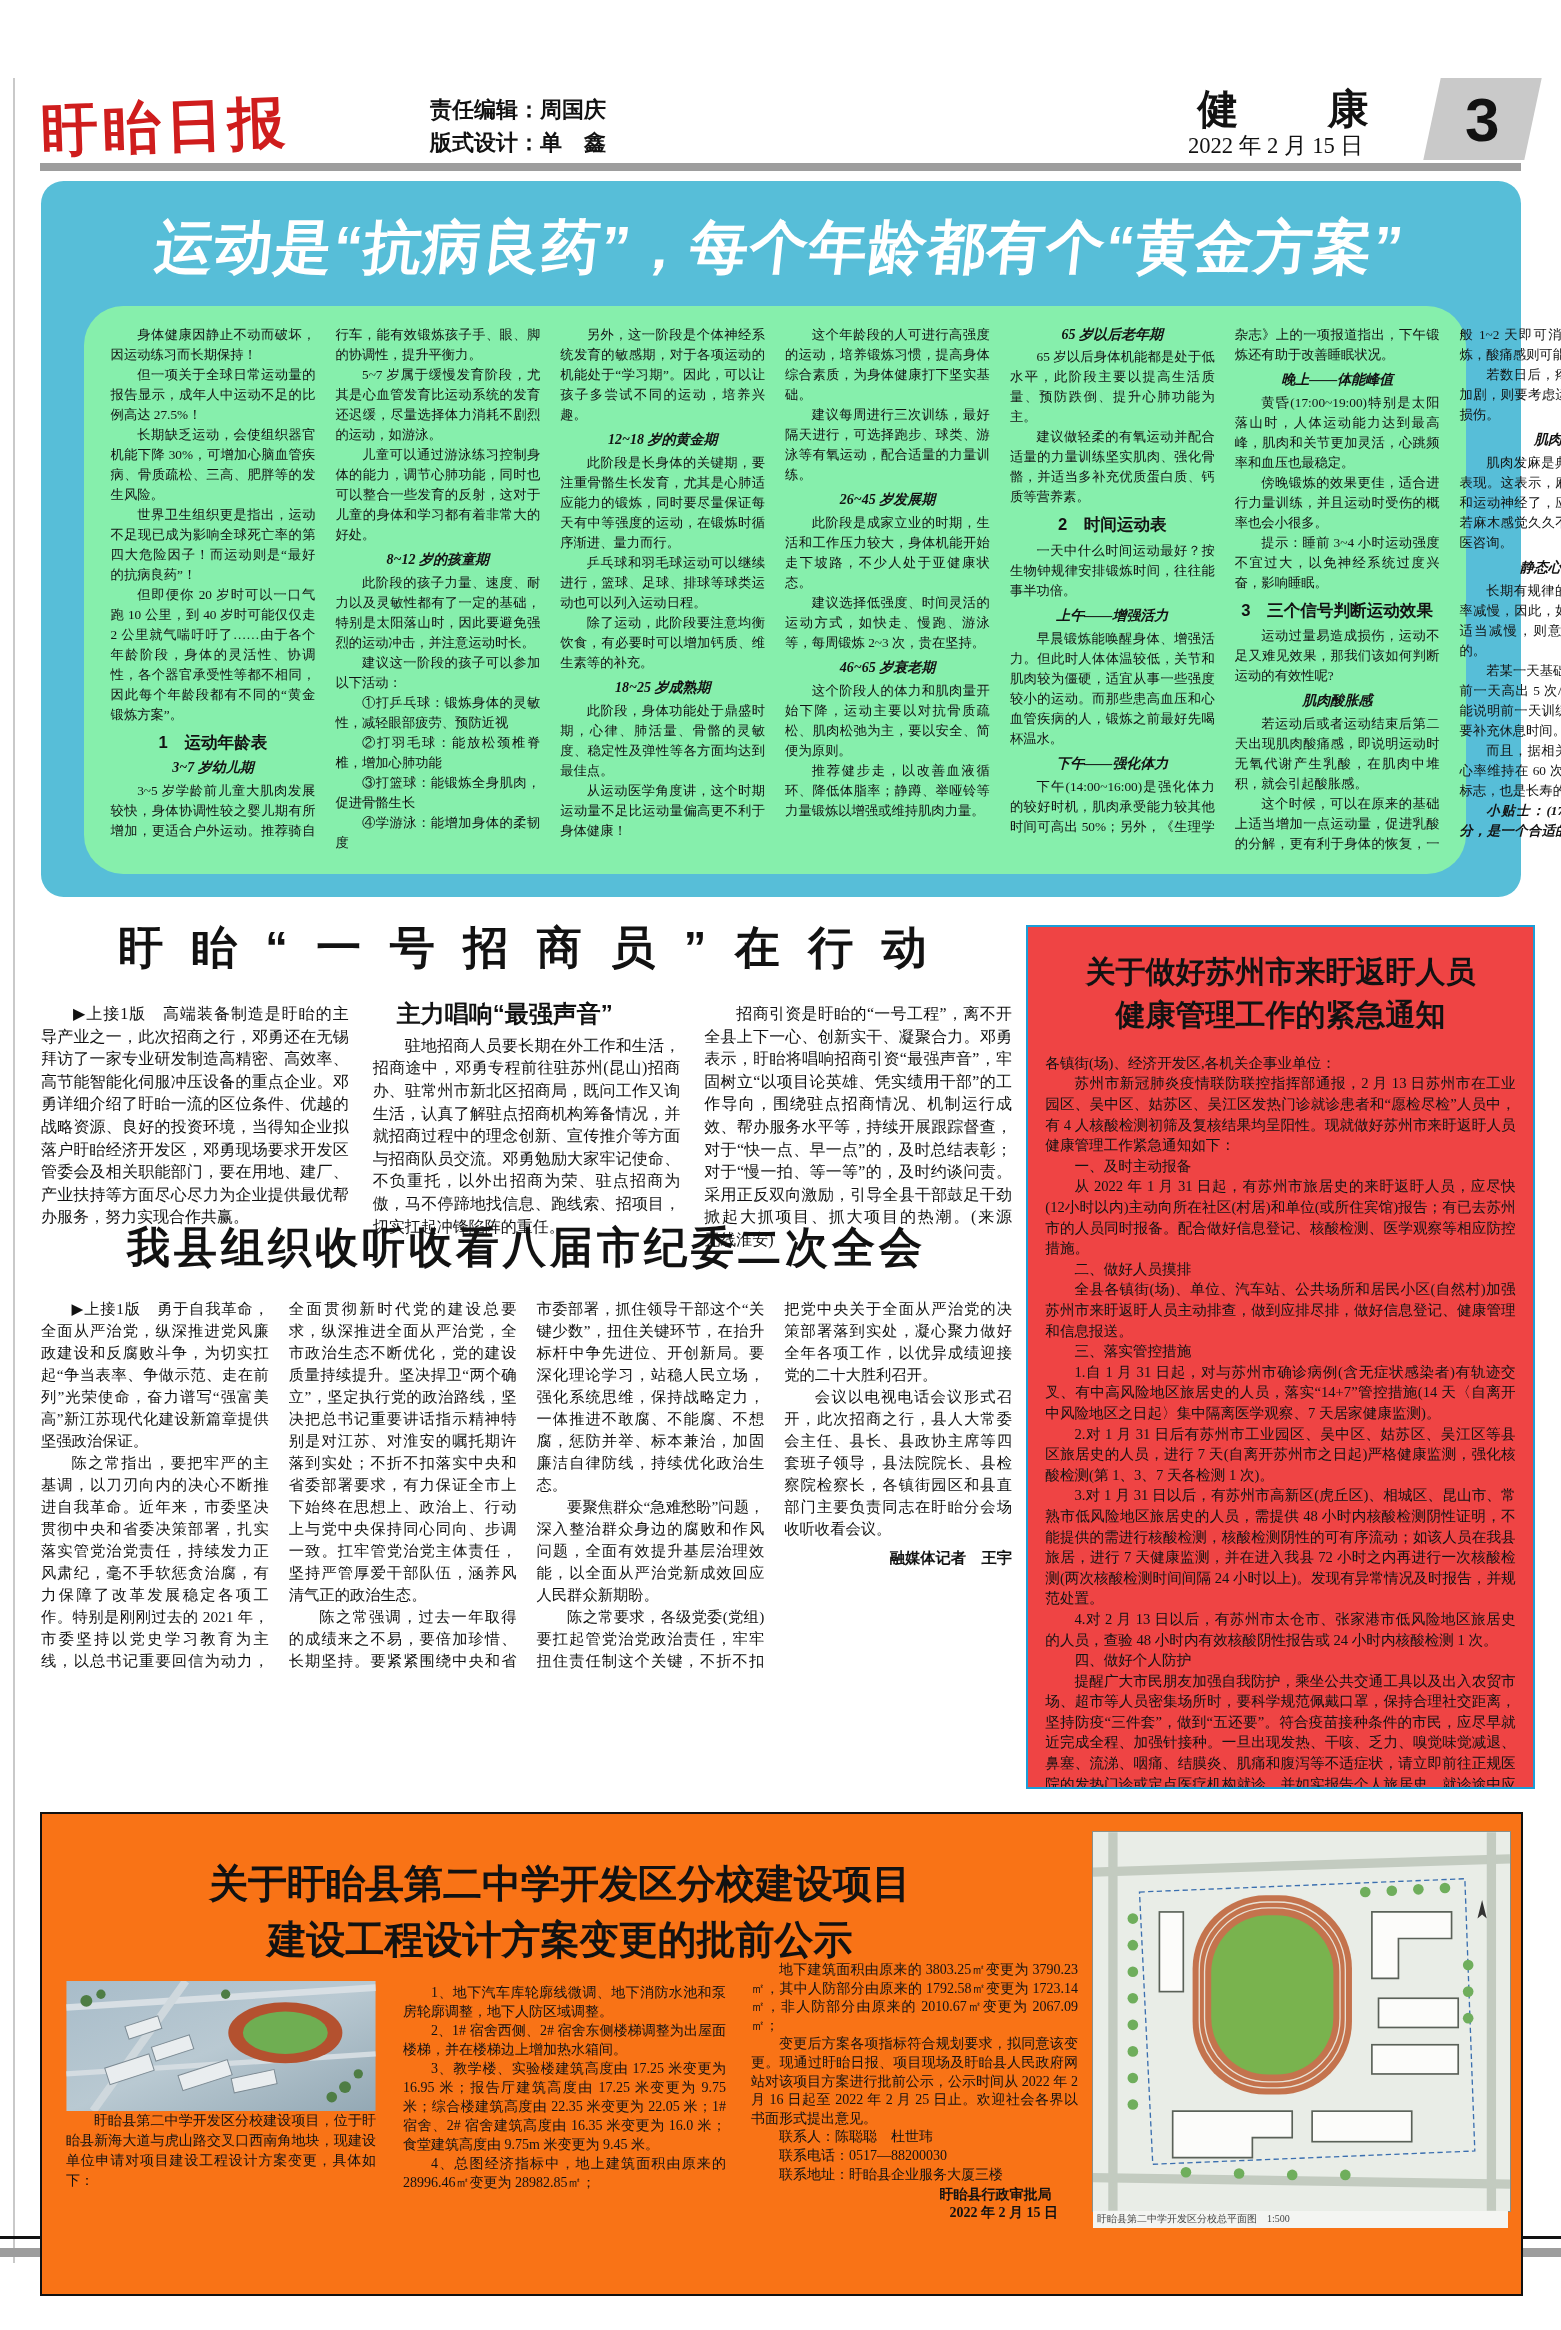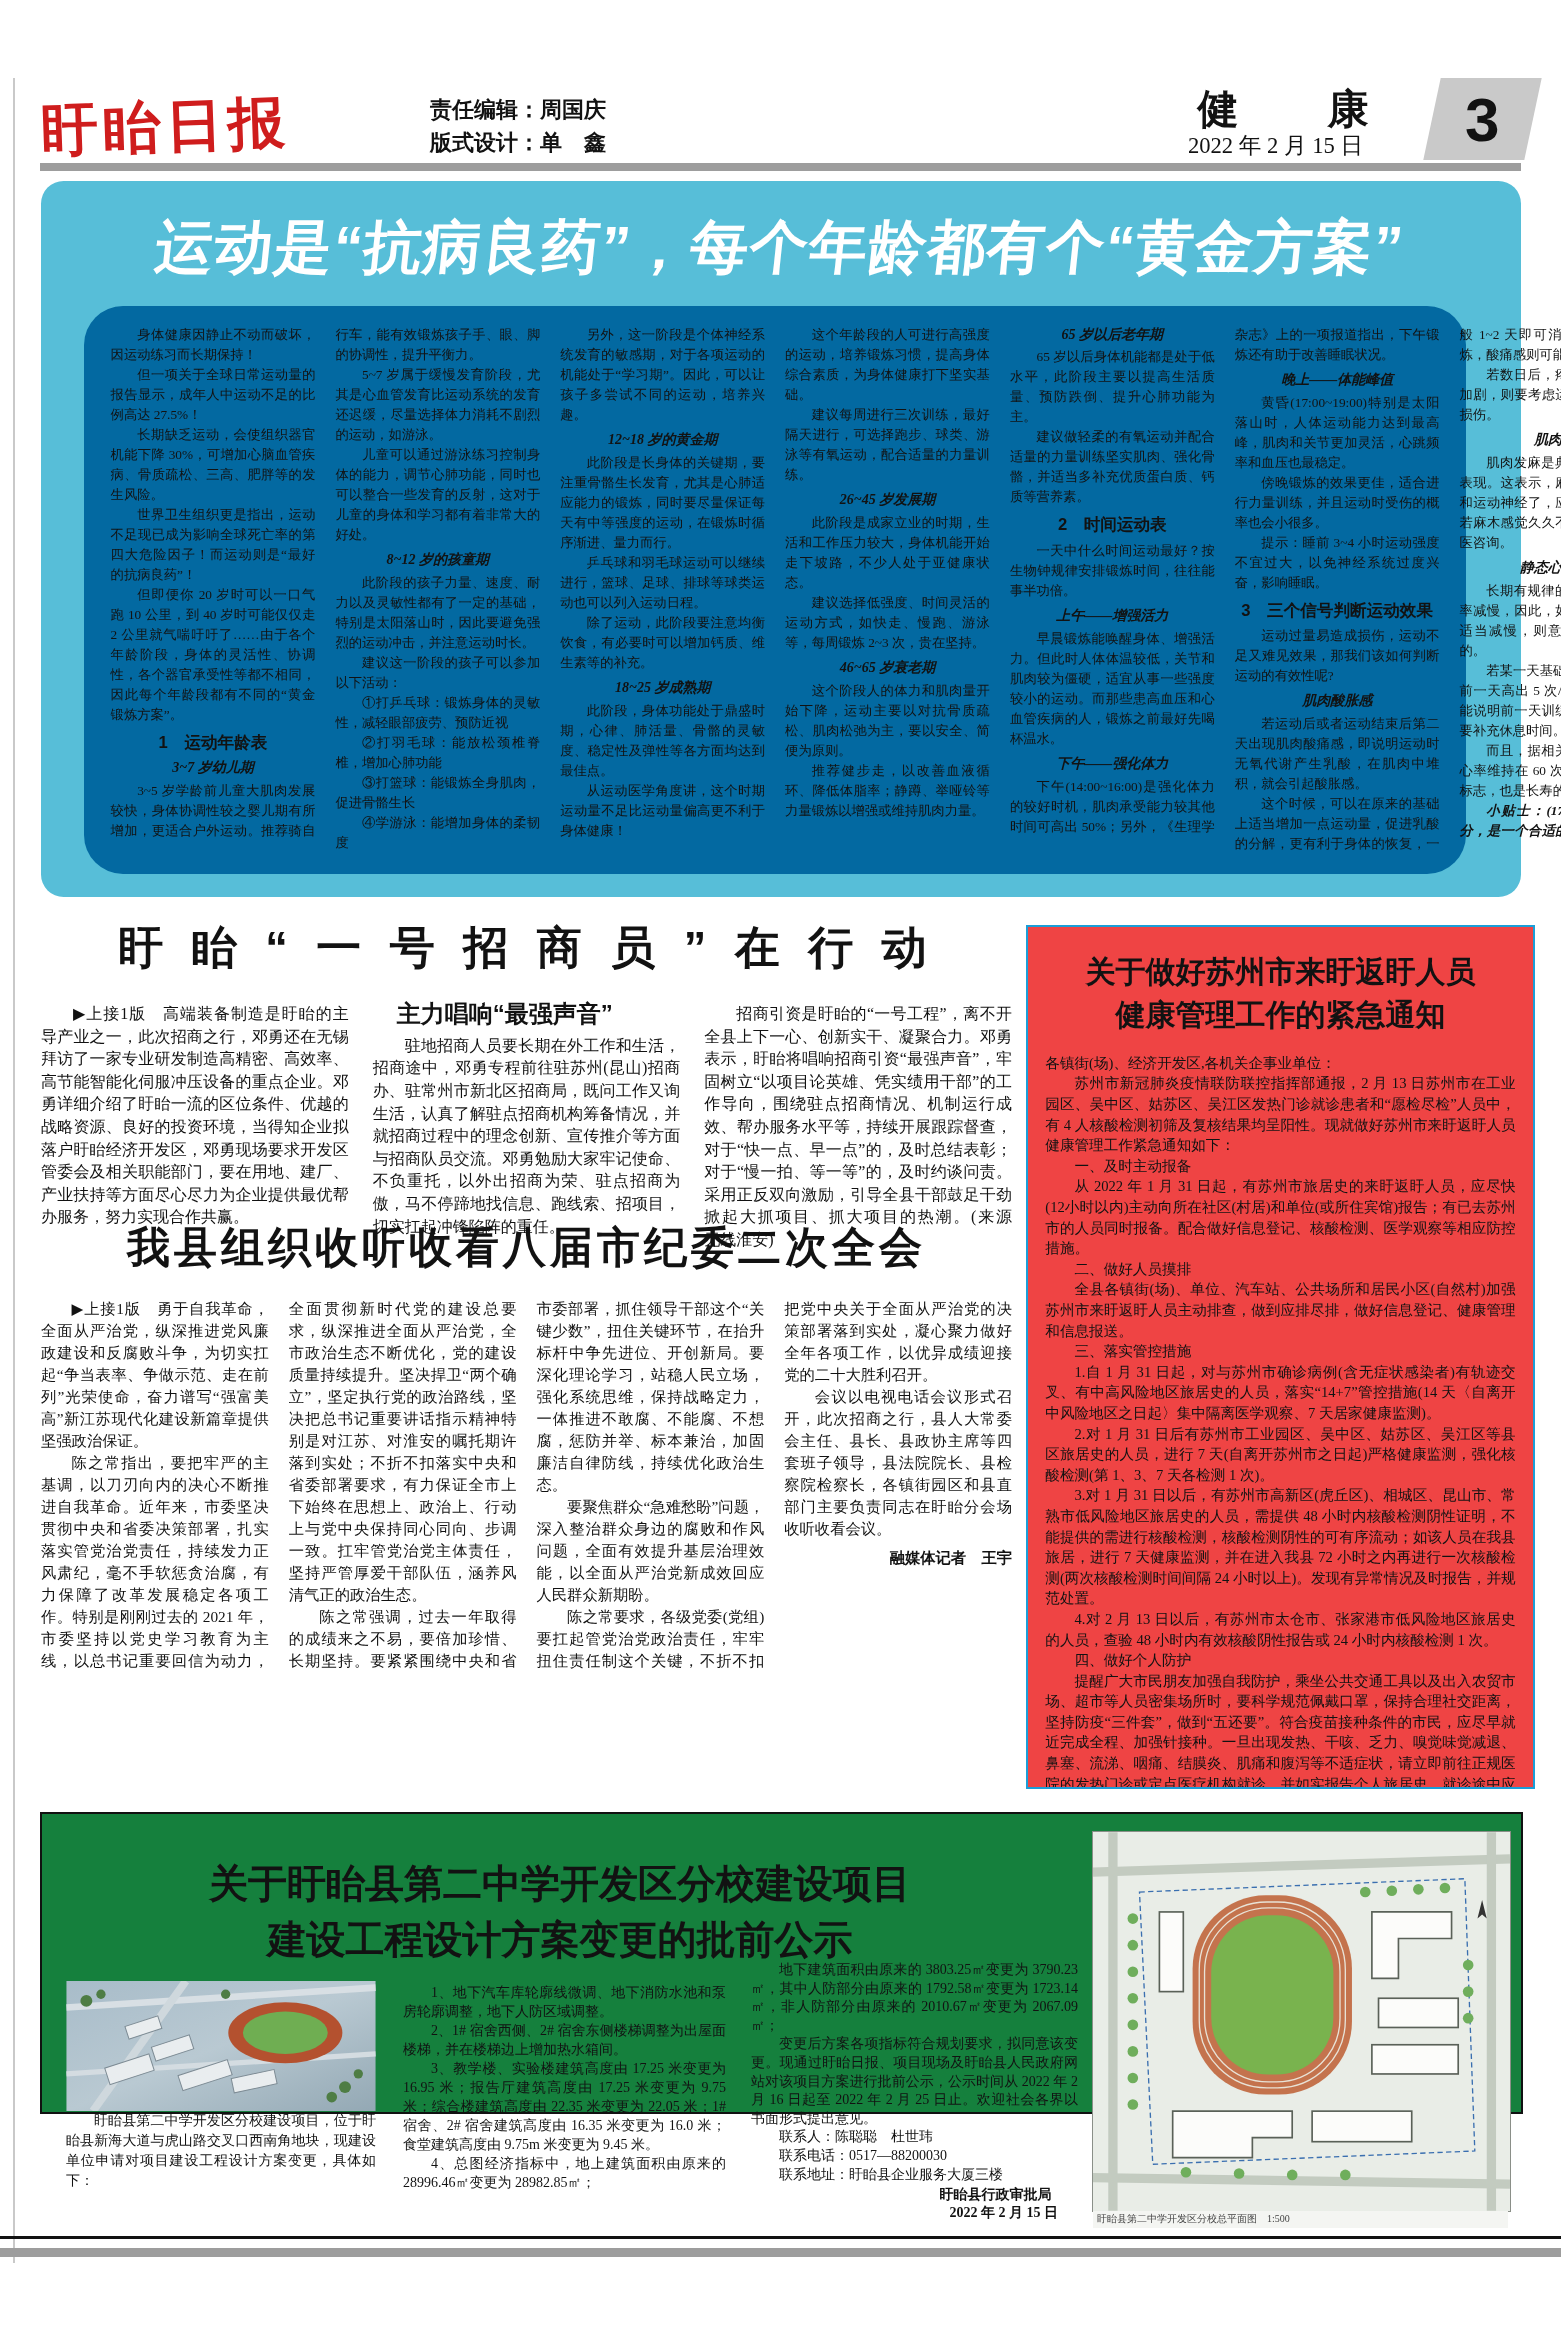--- a/index.html
+++ b/index.html
@@ -20,21 +20,21 @@
   .section-title{position:absolute;left:1129px;top:82px;width:332px;text-align:center;
     font-size:41px;font-weight:bold;letter-spacing:24px;}
   .issue-date{position:absolute;left:1063px;top:130px;width:425px;text-align:center;font-size:22.6px;}
   .page-num{position:absolute;left:1432px;top:78px;width:101px;height:82px;background:#c9c9c9;
     transform:skewX(-12deg);display:flex;align-items:center;justify-content:center;}
   .page-num span{transform:skewX(12deg);font-size:62px;font-weight:bold;font-family:"Liberation Sans",sans-serif;}
   
   .feature{position:absolute;left:41px;top:181px;width:1480px;height:716px;background:#57bed8;border-radius:22.6px;}
   .feature-headline{margin:0;padding-top:28px;text-align:center;color:#ffffff;font-size:58px;font-weight:bold;
     letter-spacing:1.3px;transform:skewX(-6deg);font-family:"Liberation Sans","DejaVu Sans",sans-serif;}
-  .feature-box{position:absolute;left:43px;top:125px;width:1329px;height:531px;background:#0369a1;
+  .feature-box{position:absolute;left:43px;top:125px;width:1329px;height:531px;background:#86efac;
     border-radius:39px;padding:18.6px 26.6px;}
   .feature-flow{column-count:6;column-gap:20px;column-fill:auto;height:531px;
     font-size:13.3px;line-height:20px;text-align:justify;}
   .fp{margin:0;text-indent:2em;}
   .fh{margin:8px 0 5.3px 0;text-align:center;font-weight:bold;font-size:16.6px;
     font-family:"Liberation Sans",sans-serif;break-after:avoid;}
   .fs{margin:5.3px 0 2.7px 0;text-align:center;font-weight:bold;font-style:italic;font-size:14px;break-after:avoid;}
   .ftip{margin:0;text-indent:2em;font-style:italic;font-weight:bold;}
   
   .article2{position:absolute;left:41px;top:918px;width:971px;}
@@ -56,21 +56,21 @@
   
   .notice{position:absolute;left:1026px;top:925px;width:509px;height:864px;background:#ef4444;
     border:2.7px solid #1b9ed8;box-sizing:border-box;padding:22.6px 17.3px 6.6px 17.3px;overflow:hidden;}
   .notice-title{margin:0;text-align:center;font-size:30px;line-height:43px;font-weight:bold;
     font-family:"Liberation Sans","DejaVu Sans",sans-serif;}
   .notice-body{margin-top:17.3px;font-size:14.6px;line-height:20.6px;text-align:justify;}
   .np{margin:0;text-indent:2em;}
   .na{margin:0;font-weight:normal;}
   .nh{margin:0;text-indent:2em;font-weight:normal;font-family:"Liberation Sans",sans-serif;}
   
-  .announce{position:absolute;left:40px;top:1812px;width:1483px;height:302px;background:#15803d;
+  .announce{position:absolute;left:40px;top:1812px;width:1483px;height:484px;background:#f97316;
     border:2px solid #111;box-sizing:border-box;}
   .an-title{position:absolute;left:20px;top:9.3px;width:996px;text-align:center;font-size:39px;
     line-height:56px;font-weight:bold;font-family:"Liberation Sans","DejaVu Sans",sans-serif;}
   .an-colA{position:absolute;left:24px;top:167px;width:310px;}
   .an-photo{width:310px;height:130px;display:block;}
   .an-colA-text{margin-top:13.3px;font-size:14px;line-height:20px;text-align:justify;}
   .an-colB{position:absolute;left:361px;top:169px;width:323px;font-size:14px;line-height:19px;text-align:justify;}
   .an-colC{position:absolute;left:709px;top:147px;width:327px;font-size:14px;line-height:18.6px;text-align:justify;}
   .anp{margin:0;text-indent:2em;}
   .anc{margin:0;text-indent:2em;}

